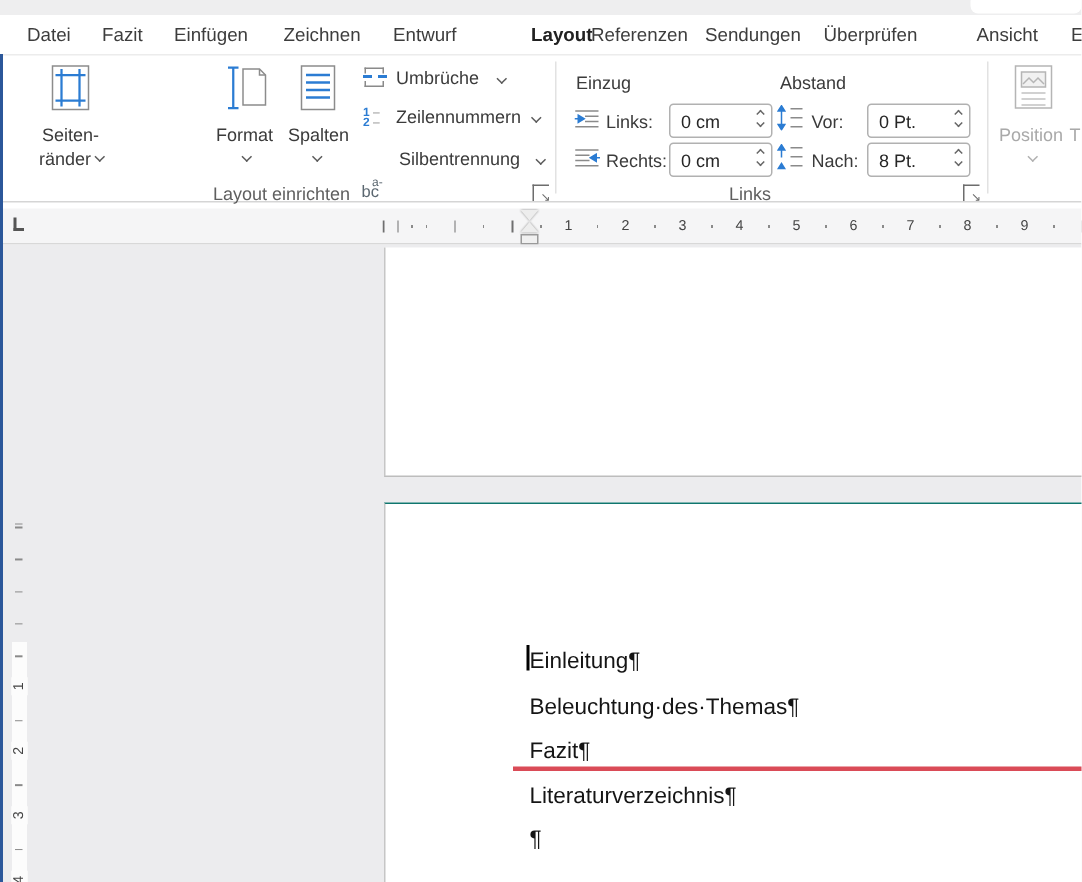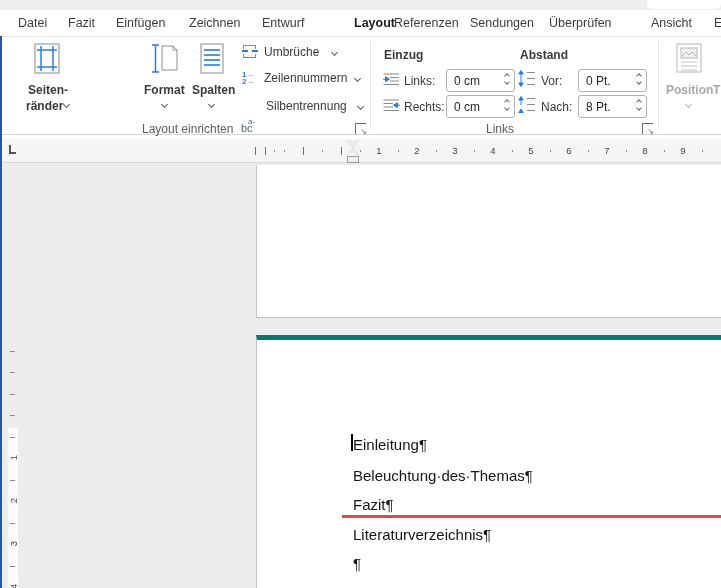--- a/index.html
+++ b/index.html
@@ -11,21 +11,21 @@
   
   #topstrip { left:0; top:0; width:721px; height:10px; background:#eeeeef; }
   #search-remnant { right:0; top:-4px; width:74px; height:13px; background:#fff; border-radius:5px; }
   #tabrow { left:0; top:10px; width:721px; height:26px; background:#fff; }
   .tab { position:absolute; top:0; height:26px; line-height:26px; font-size:12.5px; color:#3d3d3d; cursor:default; }
   .tab.active { font-weight:bold; color:#212121;margin-left:24px; }
   #tab-underline { left:329px; top:33px; width:46px; height:3px; background:#1565b3; border-radius:2px; }
 
   
   #ribbon { left:0; top:36px; width:721px; height:99px; background:#fff; border-top:1px solid #ececec; border-bottom:1px solid #d5d5d5; }
-  .rib-lbl { position:absolute; font-size:12px; color:#3b3b3b; white-space:nowrap;font-weight:bold; }
+  .rib-lbl { position:absolute; font-size:12px; color:#3b3b3b; white-space:nowrap; }
   .grp-footer { position:absolute; top:85px; font-size:12px; color:#5f5f5f; white-space:nowrap; }
   .vsep { position:absolute; top:4px; height:88px; width:1px; background:#e2e2e2; }
   .chev { display:inline-block; width:5px; height:5px; border-right:1px solid #5a5a5a; border-bottom:1px solid #5a5a5a; transform:rotate(45deg); vertical-align:middle; }
   .bigbtn { position:absolute; top:2px; height:80px; text-align:center; }
   .bigbtn .ic { display:block; margin:4px auto 2px auto; }
   .launcher { position:absolute; top:86px; width:11px; height:11px; border-top:1px solid #6d6d6d; border-left:1px solid #6d6d6d; }
   .launcher span { position:absolute; right:-1px; bottom:-2px; font-size:8px; color:#6d6d6d; font-family:"DejaVu Sans", sans-serif; }
   .smallrow-lbl { position:absolute; font-size:12px; color:#3b3b3b; }
 
   
@@ -57,21 +57,21 @@
      background-image:repeating-linear-gradient(to bottom,#8a8a8a 0 1px,transparent 1px 21.5px);
      background-position:0 2px; }
   #vruler-white { left:8px; top:428px; width:10px; height:160px; background:#fcfcfc; }
   .vnum { position:absolute; left:7px; width:12px; height:11px; font-size:9.5px; color:#444; text-align:center; transform:rotate(-90deg); background:#fcfcfc; }
 
   
   #docarea { left:0; top:163px; width:721px; height:425px; background:#ececee; }
   #window-left-border { left:0; top:36px; width:2px; height:552px; background:#2b579a; }
   .page { position:absolute; left:256px; width:466px; background:#fff; border-left:1px solid #c6c6c6; }
   #page1 { top:2px; height:153px; border-bottom:1px solid #bdbdbd; }
-  #page2 { top:172px; height:253px; border-top:5px solid #0f766e; }
+  #page2 { top:172px; height:253px; border-top:1px solid #0f766e; }
   .docline { position:absolute; left:96px; font-size:15px; color:#151515; white-space:pre; font-family:"Liberation Sans", sans-serif; }
   #caret { position:absolute; left:94px; top:94px; width:1.5px; height:17px; background:#000; }
   #redline { position:absolute; left:85px; top:175px; width:381px; height:3px; background:#da4b57; }
 
   
   svg { display:block; }
   .brk { position:relative; width:16px; height:13px; }
   .brk .t { position:absolute; left:1px; top:0; width:13px; height:4px; border:1px solid #8a8a8a; border-bottom:none; }
   .brk .b { position:absolute; left:1px; bottom:0; width:13px; height:4px; border:1px solid #8a8a8a; border-top:none; }
   .brk .m { position:absolute; left:0; top:5px; width:16px; border-top:2px dashed #2b7cd3; }

